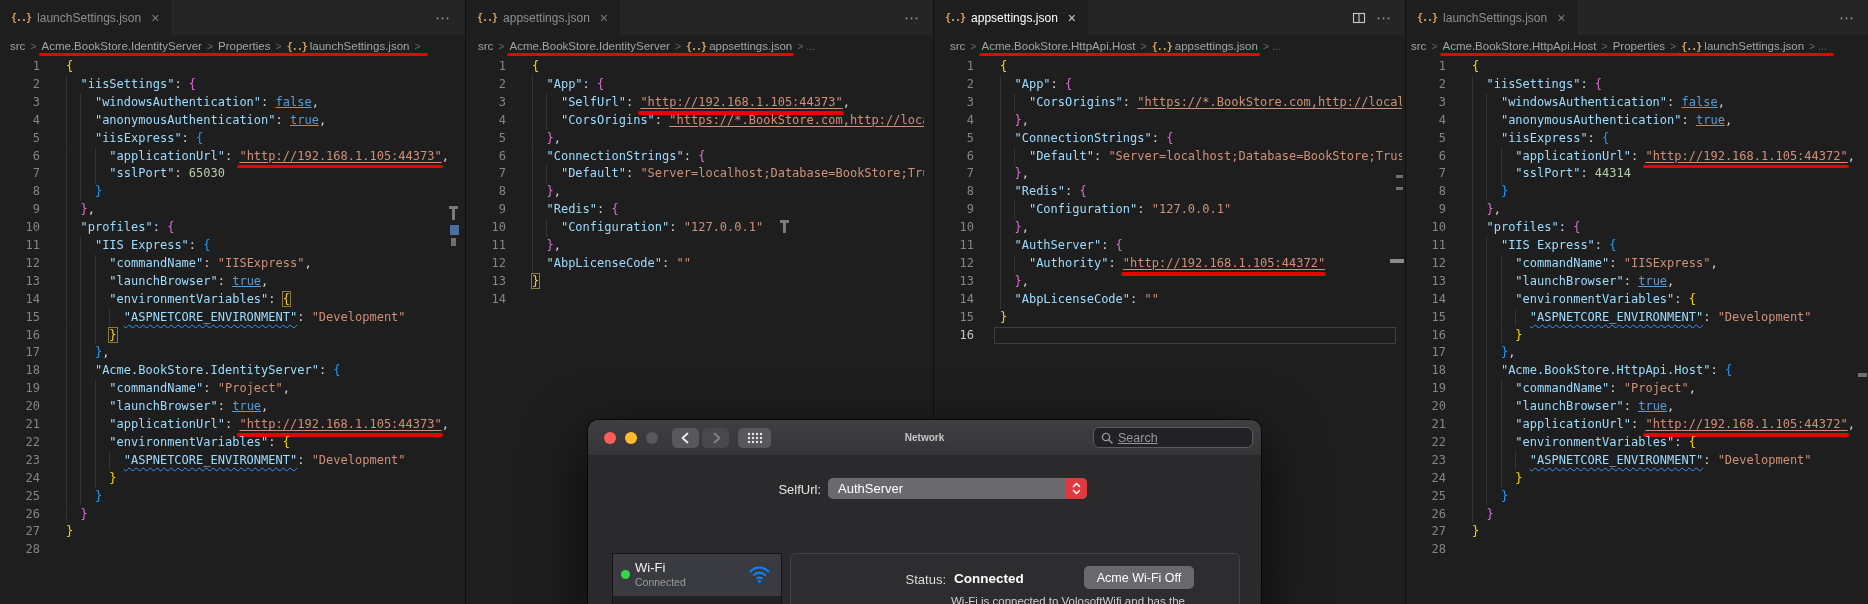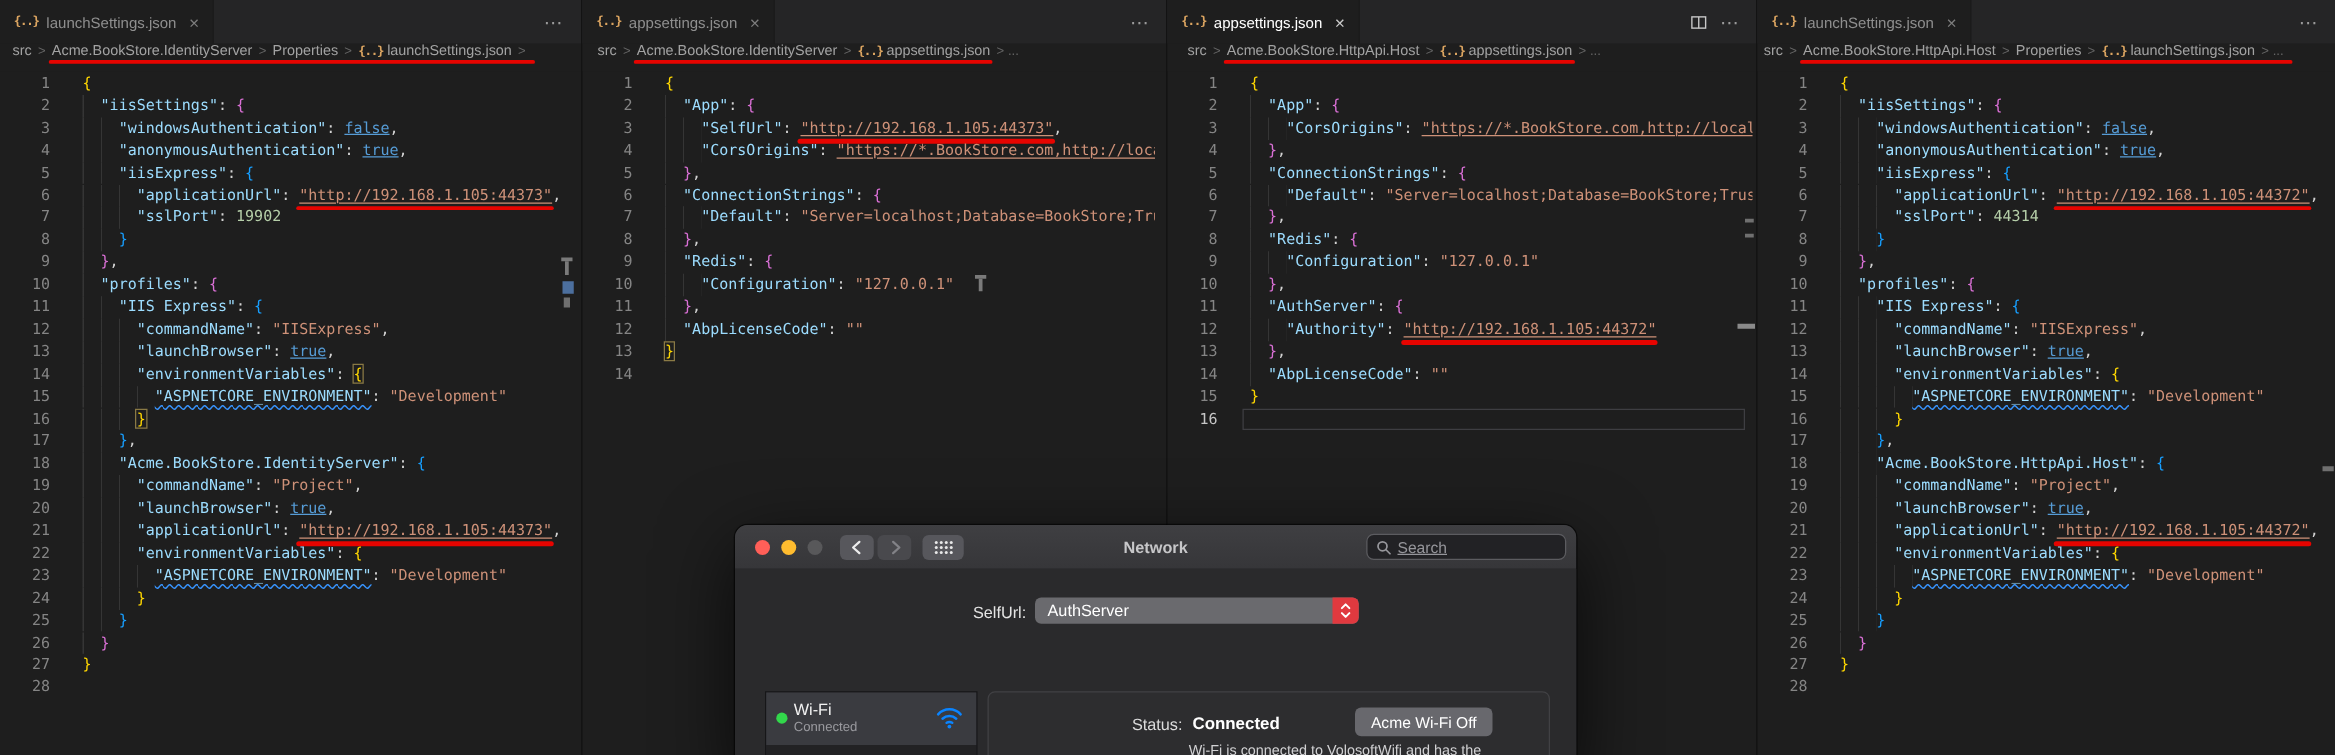--- a/index.html
+++ b/index.html
@@ -13,21 +13,21 @@
   .tlabel{font-size:12px;color:#8f8f8f;white-space:nowrap;}
   .tab.foc .tlabel{color:#ffffff;}
   .tclose{font-size:14px;color:#7d7d7d;margin-left:4px;cursor:pointer;}
   .tab.foc .tclose{color:#cccccc;}
   .ticon{font-family:"DejaVu Sans Mono",monospace;font-size:10px;font-weight:bold;color:#dca561;letter-spacing:-1px;white-space:nowrap;}
   .ticon.bc{margin-right:3px;}
   .tsp{flex:1;}
   .tmore{align-self:center;color:#9a9a9a;font-size:15px;padding:0 14px 0 6px;letter-spacing:1px;cursor:pointer;}
   .tsplit{align-self:center;margin-right:4px;cursor:pointer;display:flex;}
   .crumbs{position:absolute;top:35px;left:0;right:0;height:22px;background:#1e1e1e;
-          font-size:11.5px;color:#a3a3a3;display:flex;align-items:flex-start;white-space:nowrap;overflow:hidden;}
+          font-size:11.5px;color:#a3a3a3;display:flex;align-items:center;white-space:nowrap;overflow:hidden;}
   .bci{color:#a3a3a3;}
   .bcsep{color:#666;margin:0 5px;font-size:10.5px;}
   .undl{position:relative;display:flex;align-items:center;padding-bottom:0;}
   .undl::after{content:"";position:absolute;left:-2px;right:-2px;bottom:-4px;height:3px;background:#e60400;border-radius:2px;}
   .codearea{position:absolute;top:57px;bottom:0;left:0;overflow:hidden;}
   .row{position:absolute;left:0;right:0;height:17.9px;}
   .lnum{position:absolute;left:0;top:0;width:40px;text-align:right;color:#858585;
         font:12px/17.9px "DejaVu Sans Mono",monospace;}
   .row.cur .lnum{color:#c6c6c6;}
   .row.cur::after{content:"";position:absolute;left:60px;right:6px;top:0;bottom:0;border:1px solid #3e3e42;}
@@ -58,21 +58,21 @@
   .light.r{background:#ff5f58;}
   .light.y{background:#ffbc2f;}
   .light.g{background:#58585a;}
   .navbtn{position:absolute;top:8px;width:27px;height:20px;border:none;border-radius:5px;cursor:pointer;
           display:flex;align-items:center;justify-content:center;padding:0;}
   .navbtn.back{left:84px;background:#57575c;}
   .navbtn.fwd{left:114px;background:#49494d;}
   .gridbtn{position:absolute;left:150px;top:8px;width:33px;height:20px;border:none;border-radius:5px;background:#57575c;
            display:flex;align-items:center;justify-content:center;cursor:pointer;padding:0;}
   .dtitle{position:absolute;top:0;left:0;right:0;height:35px;line-height:35px;text-align:center;
-          color:#c7c7c9;font-size:13px;font-weight:bold;pointer-events:none;}
+          color:#c7c7c9;font-size:10px;font-weight:bold;pointer-events:none;}
   .search{position:absolute;right:8px;top:7px;width:160px;height:21px;border-radius:6px;background:#222225;
           border:1px solid #5c5c60;display:flex;align-items:center;gap:5px;padding:0 7px;box-sizing:border-box;}
   .search span{color:#96969b;font-size:12.5px;text-decoration:underline;}
   .dbody{position:absolute;top:35px;left:0;right:0;bottom:0;background:#2a2a2c;}
   .loclabel{position:absolute;left:60px;top:27px;width:173px;text-align:right;color:#e4e4e4;font-size:13px;}
   .dropdown{position:absolute;left:240px;top:23px;width:259px;height:21px;background:#6a6a6e;border-radius:5px;cursor:pointer;}
   .dropdown .val{position:absolute;left:10px;top:0;line-height:21px;color:#ffffff;font-size:13px;}
   .stepper{position:absolute;right:0;top:0;width:21px;height:21px;background:#e0393f;border-radius:0 5px 5px 0;
            display:flex;align-items:center;justify-content:center;}
   .sidebar{position:absolute;left:24px;top:98px;width:170px;bottom:-20px;background:#29292b;border:1px solid #161618;box-sizing:border-box;}
@@ -146,21 +146,21 @@
             <span class="txt"><span>    </span><span class="k">"iisExpress"</span><span>: </span><span class="b3">{</span></span>
           </div>
           <div class="row" style="top: 90.5px;">
             <span class="lnum">6</span>
             <span class="guides" style="width: 43.32px;"></span>
             <span class="txt"><span>      </span><span class="k">"applicationUrl"</span><span>: </span><span class="s lk rd">"http://192.168.1.105:44373"</span><span>,</span></span>
           </div>
           <div class="row" style="top: 108.4px;">
             <span class="lnum">7</span>
             <span class="guides" style="width: 43.32px;"></span>
-            <span class="txt"><span>      </span><span class="k">"sslPort"</span><span>: </span><span class="n">19902</span></span>
+            <span class="txt"><span>      </span><span class="k">"sslPort"</span><span>: </span><span class="n">65030</span></span>
           </div>
           <div class="row" style="top: 126.3px;">
             <span class="lnum">8</span>
             <span class="guides" style="width: 28.88px;"></span>
             <span class="txt"><span>    </span><span class="b3">}</span></span>
           </div>
           <div class="row" style="top: 144.2px;">
             <span class="lnum">9</span>
             <span class="guides" style="width: 14.44px;"></span>
             <span class="txt"><span>  </span><span class="b2">}</span><span>,</span></span>

